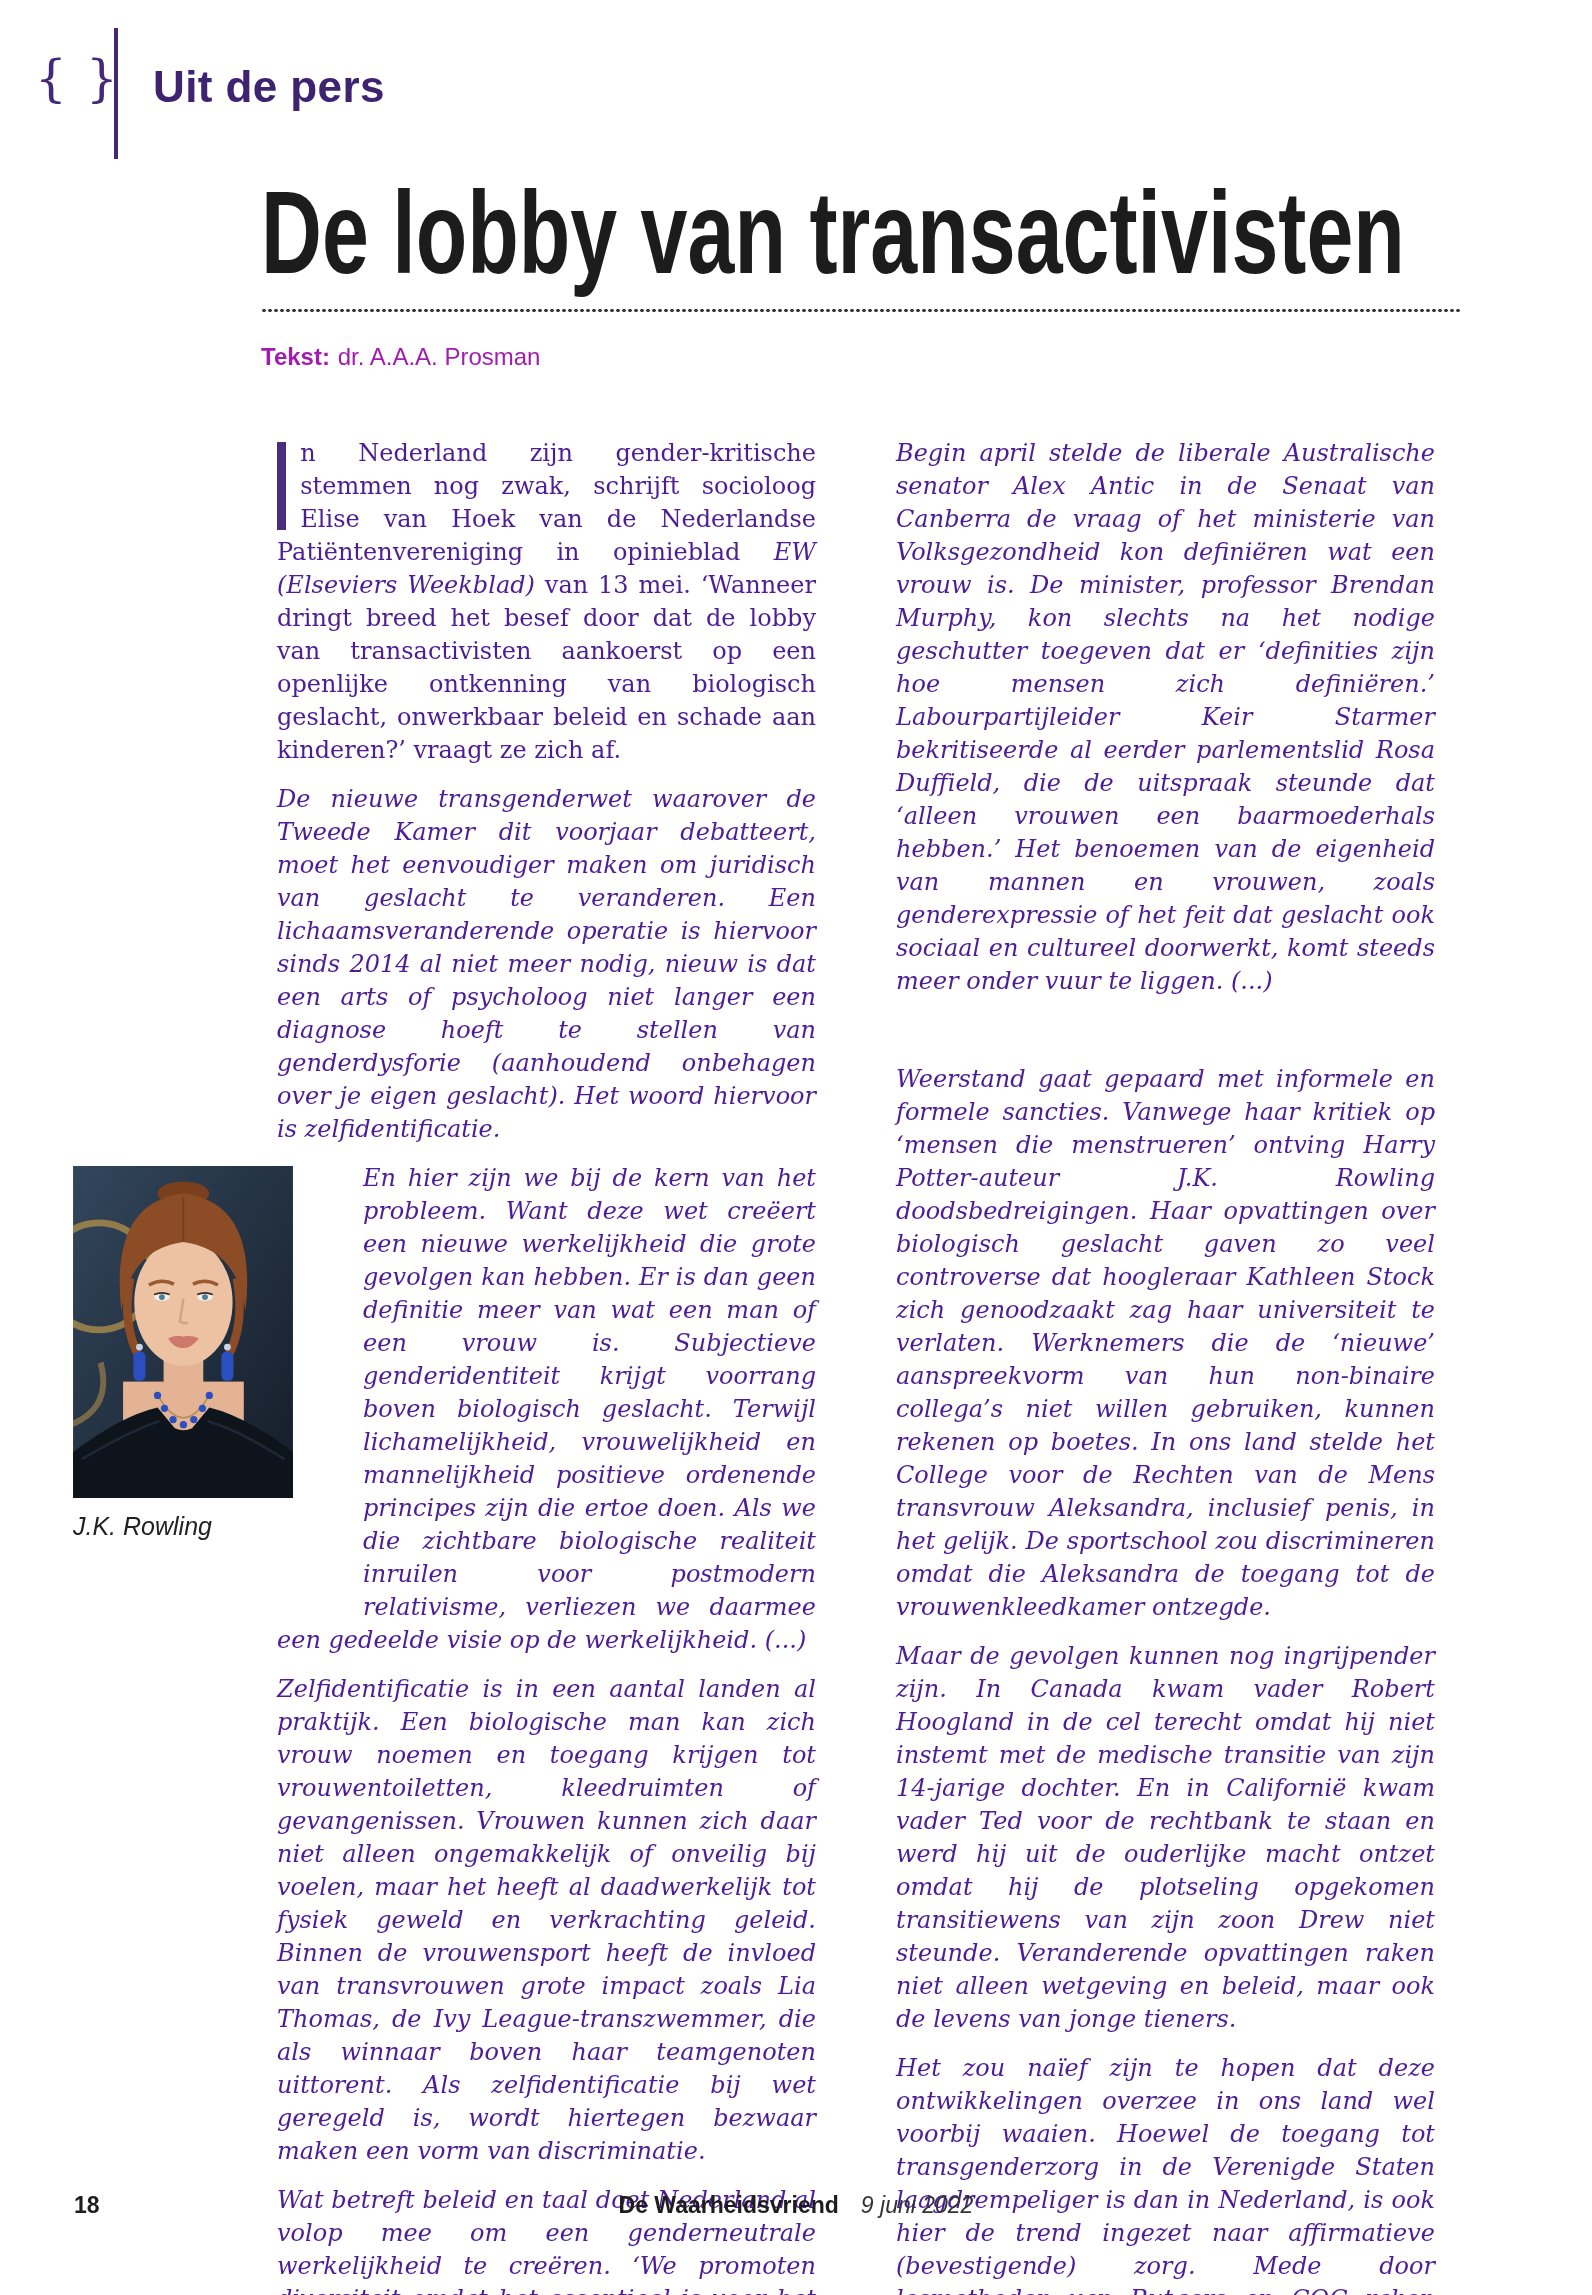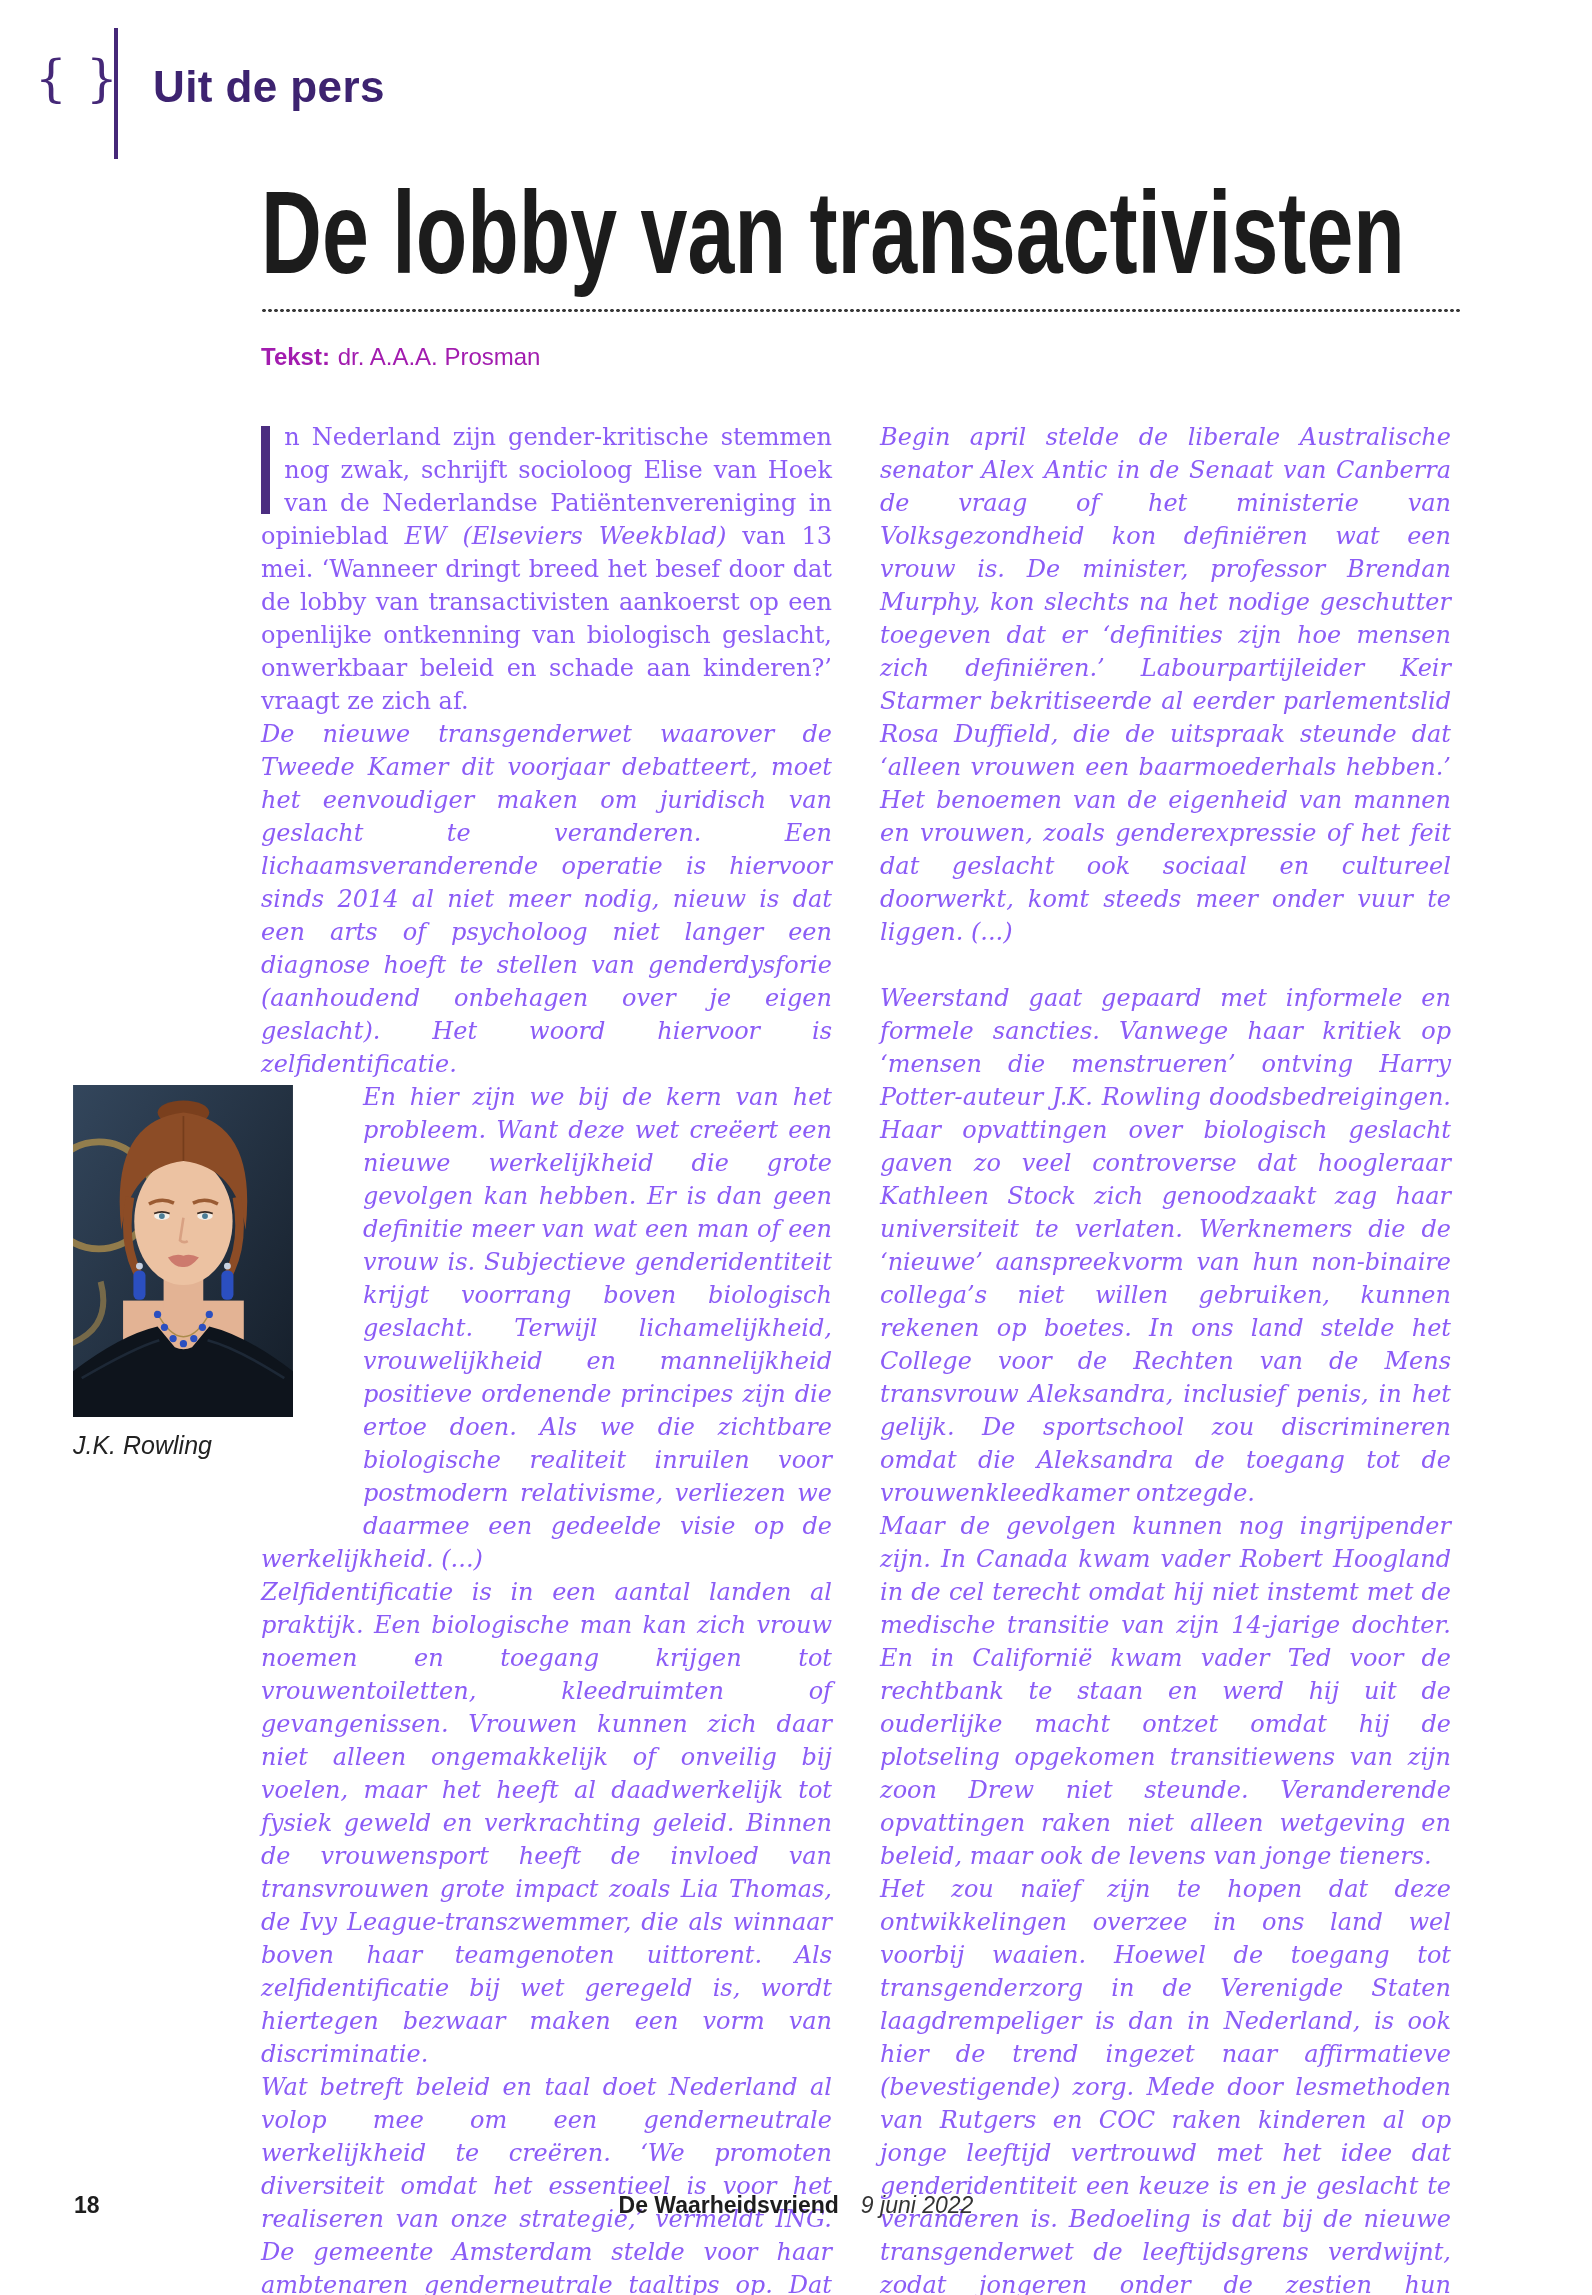--- a/index.html
+++ b/index.html
@@ -33,23 +33,23 @@
   .byline { position:absolute; left:261px; top:343px; font-size:24px; color:#a21caf; }
   .byline-label { font-weight:bold; margin-right:7.8px; }
 
   
   .body-cols {
     position:absolute; left:261px; top:421px; width:1191px;
     display:flex; gap:48px;
   }
   .col { width:571px; }
   .col p {
-    margin:0;
+    margin:16px;
     font-family:"DejaVu Serif", serif; font-style:italic;
-    font-size:24px; line-height:33px; color:#8b5cf6;
+    font-size:24px; line-height:33px; color:#4c1d95;
     text-align:justify;
   }
   .col p.roman { font-style:normal; }
   .roman .ital { font-style:italic; }
 
   .dropbar {
     float:left; width:8.6px; height:88px; background:#4b2d80;
     margin:5.2px 14.7px 3.5px 0;
   }
 

